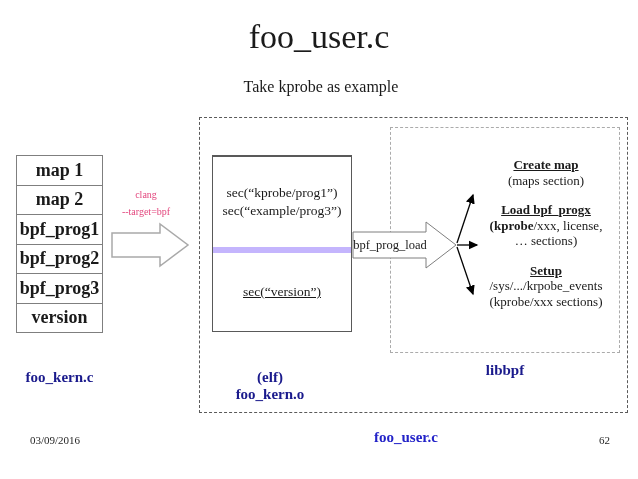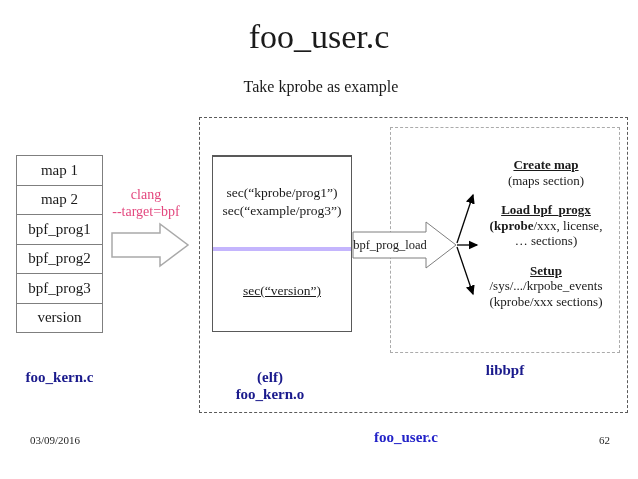--- a/index.html
+++ b/index.html
@@ -9,28 +9,28 @@
   }
   .abs{position:absolute;}
   
   #title{left:0;top:18px;width:100%;text-align:center;font-size:34px;color:#1b1b1b;}
   #subtitle{left:0;top:78px;width:100%;padding-left:4px;box-sizing:border-box;text-align:center;font-size:16px;}
   
   #outer-dashed{left:199px;top:117px;width:429px;height:296px;border:1px dashed #5a5a5a;box-sizing:border-box;}
   #inner-dashed{left:390px;top:127px;width:230px;height:226px;border:1px dashed #ababab;box-sizing:border-box;}
   
   #left-stack{left:16px;top:155px;width:87px;height:178px;border:1px solid #7f7f7f;box-sizing:border-box;display:flex;flex-direction:column;background:#fff;}
-  .stack-row{flex:1;display:flex;align-items:center;justify-content:center;font-size:15px;border-bottom:1px solid #7f7f7f;}
+  .stack-row{flex:1;display:flex;align-items:center;justify-content:center;font-size:18px;border-bottom:1px solid #7f7f7f;font-weight:bold;}
   .stack-row:last-child{border-bottom:none;}
   
-  #clang-label{left:96px;top:186px;width:100px;text-align:center;font-size:14px;line-height:17px;color:#e3477e;}
+  #clang-label{left:96px;top:186px;width:100px;text-align:center;font-size:10px;line-height:17px;color:#e3477e;}
   
   #elf-box{left:212px;top:155px;width:140px;height:177px;border:1px solid #595959;box-sizing:border-box;background:#fff;display:flex;flex-direction:column;font-size:13.5px;}
   #elf-maps{height:58px;display:flex;align-items:center;justify-content:center;}
-  #elf-progs{height:90px;border-top:1px solid #595959;border-bottom:4px solid #c4b5fd;display:flex;flex-direction:column;align-items:center;justify-content:center;line-height:18px;}
+  #elf-progs{height:90px;border-top:1px solid #595959;border-bottom:6px solid #c4b5fd;display:flex;flex-direction:column;align-items:center;justify-content:center;line-height:18px;}
   #elf-version{flex:1;display:flex;align-items:center;justify-content:center;text-decoration:underline;}
   
   #loader-label{left:354px;top:234px;width:72px;height:22px;display:flex;align-items:center;justify-content:center;font-size:12.5px;}
   
   #steps{left:466px;top:157px;width:160px;text-align:center;font-size:13px;line-height:15.5px;}
   .step-heading{font-weight:bold;text-decoration:underline;}
   .step-gap{height:14px;}
   
   .navy{color:#1a1a8c;font-weight:bold;font-size:15px;}
   #label-kern-c{left:16px;top:369px;width:87px;text-align:center;}

